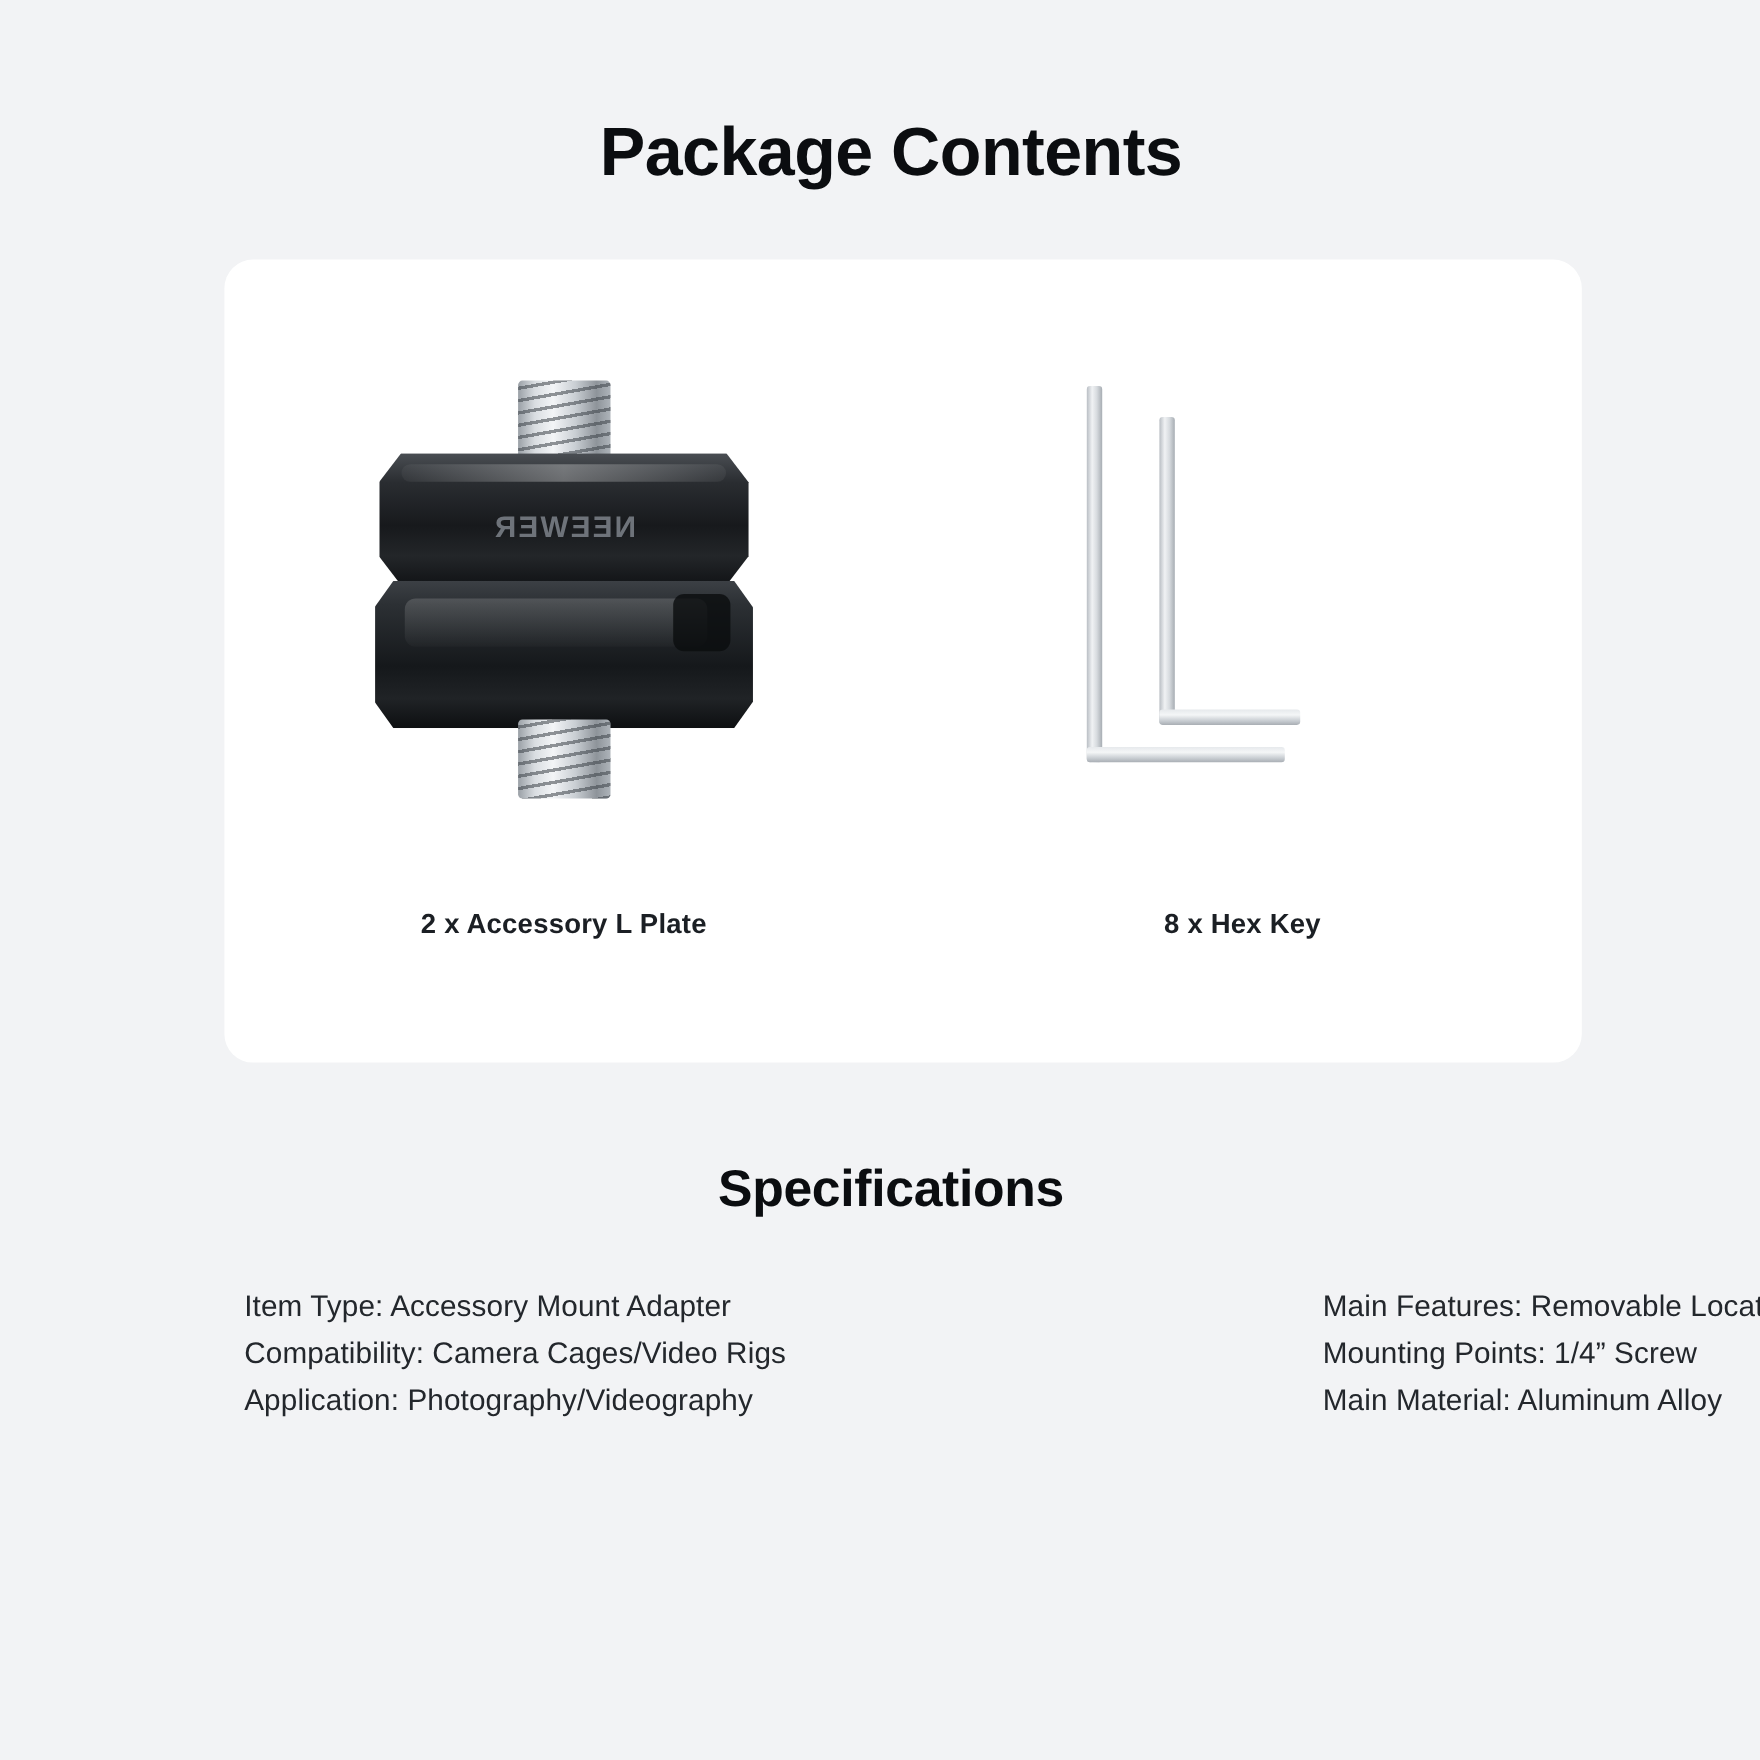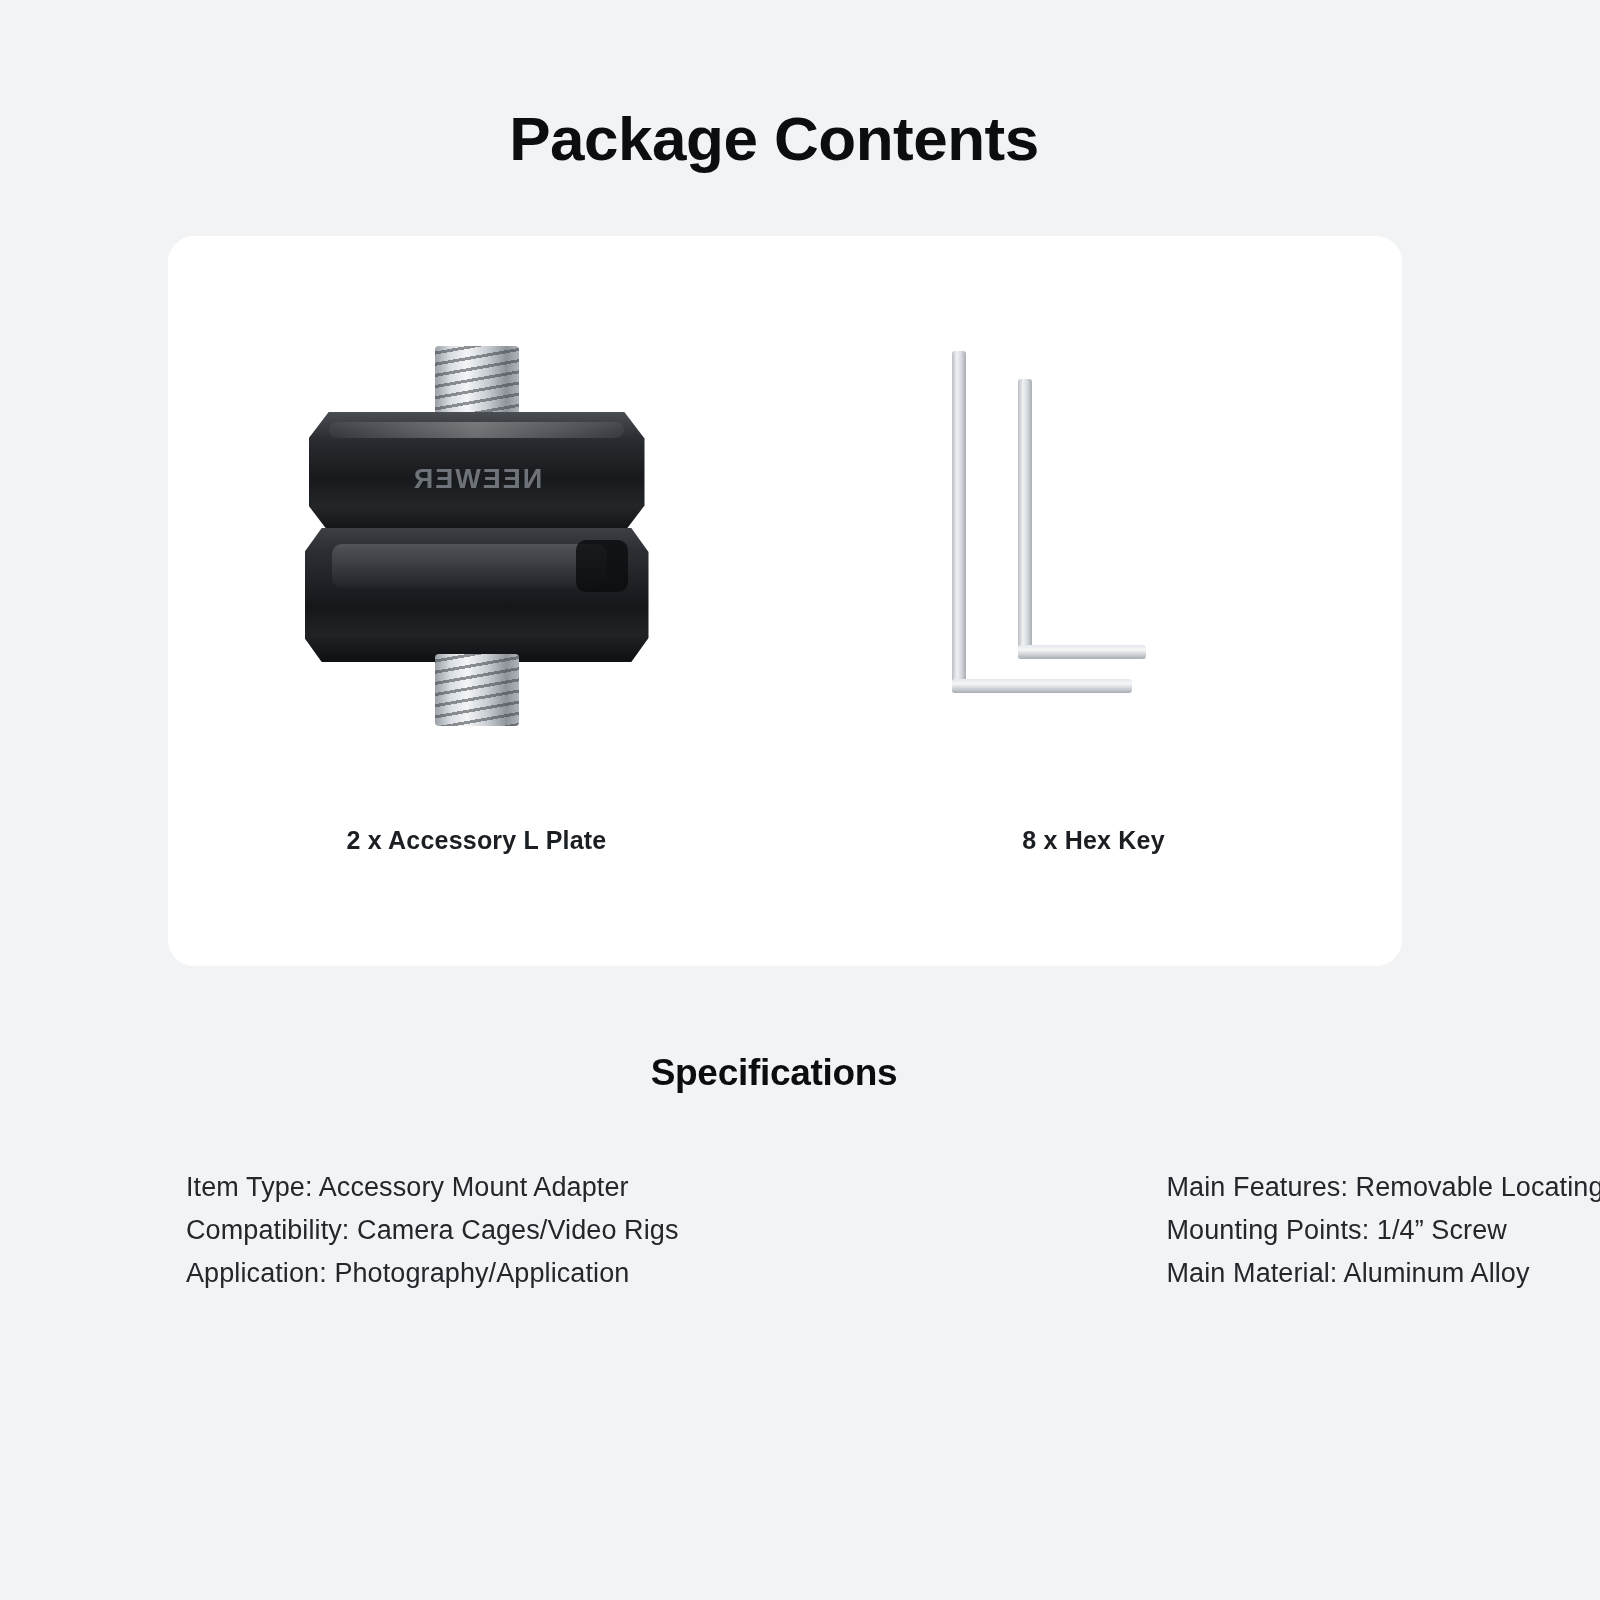--- a/index.html
+++ b/index.html
@@ -12,35 +12,36 @@
     height: 1600px;
     background: #f2f3f5;
     font-family: "Liberation Sans", sans-serif;
     color: #111418;
     overflow: hidden;
   }
   .page {
     position: relative;
     width: 1548px;
     height: 1600px;
+    margin-left: 36px;
   }
 
   
   .page-title {
     text-align: center;
     font-size: 62px;
     font-weight: 700;
     letter-spacing: -0.5px;
     margin: 0;
     padding-top: 103px;
     color: #0b0d10;
   }
   .section-title {
     text-align: center;
-    font-size: 37px;
+    font-size: 47px;
     font-weight: 700;
     letter-spacing: -0.3px;
     margin: 0;
     color: #0b0d10;
   }
 
   
   .package-card {
     position: absolute;
     left: 168px;
@@ -288,17 +289,17 @@
     <h2 class="section-title">Specifications</h2>
   </div>
 
   <div class="specs">
     <div class="spec-item">Item Type: Accessory Mount Adapter</div>
     <div class="spec-item spec-col-right">Main Features: Removable Locating Pins</div>
 
     <div class="spec-item">Compatibility: Camera Cages/Video Rigs</div>
     <div class="spec-item spec-col-right">Mounting Points: 1/4” Screw</div>
 
-    <div class="spec-item">Application: Photography/Application</div>
+    <div class="spec-item">Application: Photography/Videography</div>
     <div class="spec-item spec-col-right">Main Material: Aluminum Alloy</div>
   </div>
 
 </div>
 
 </body></html>

